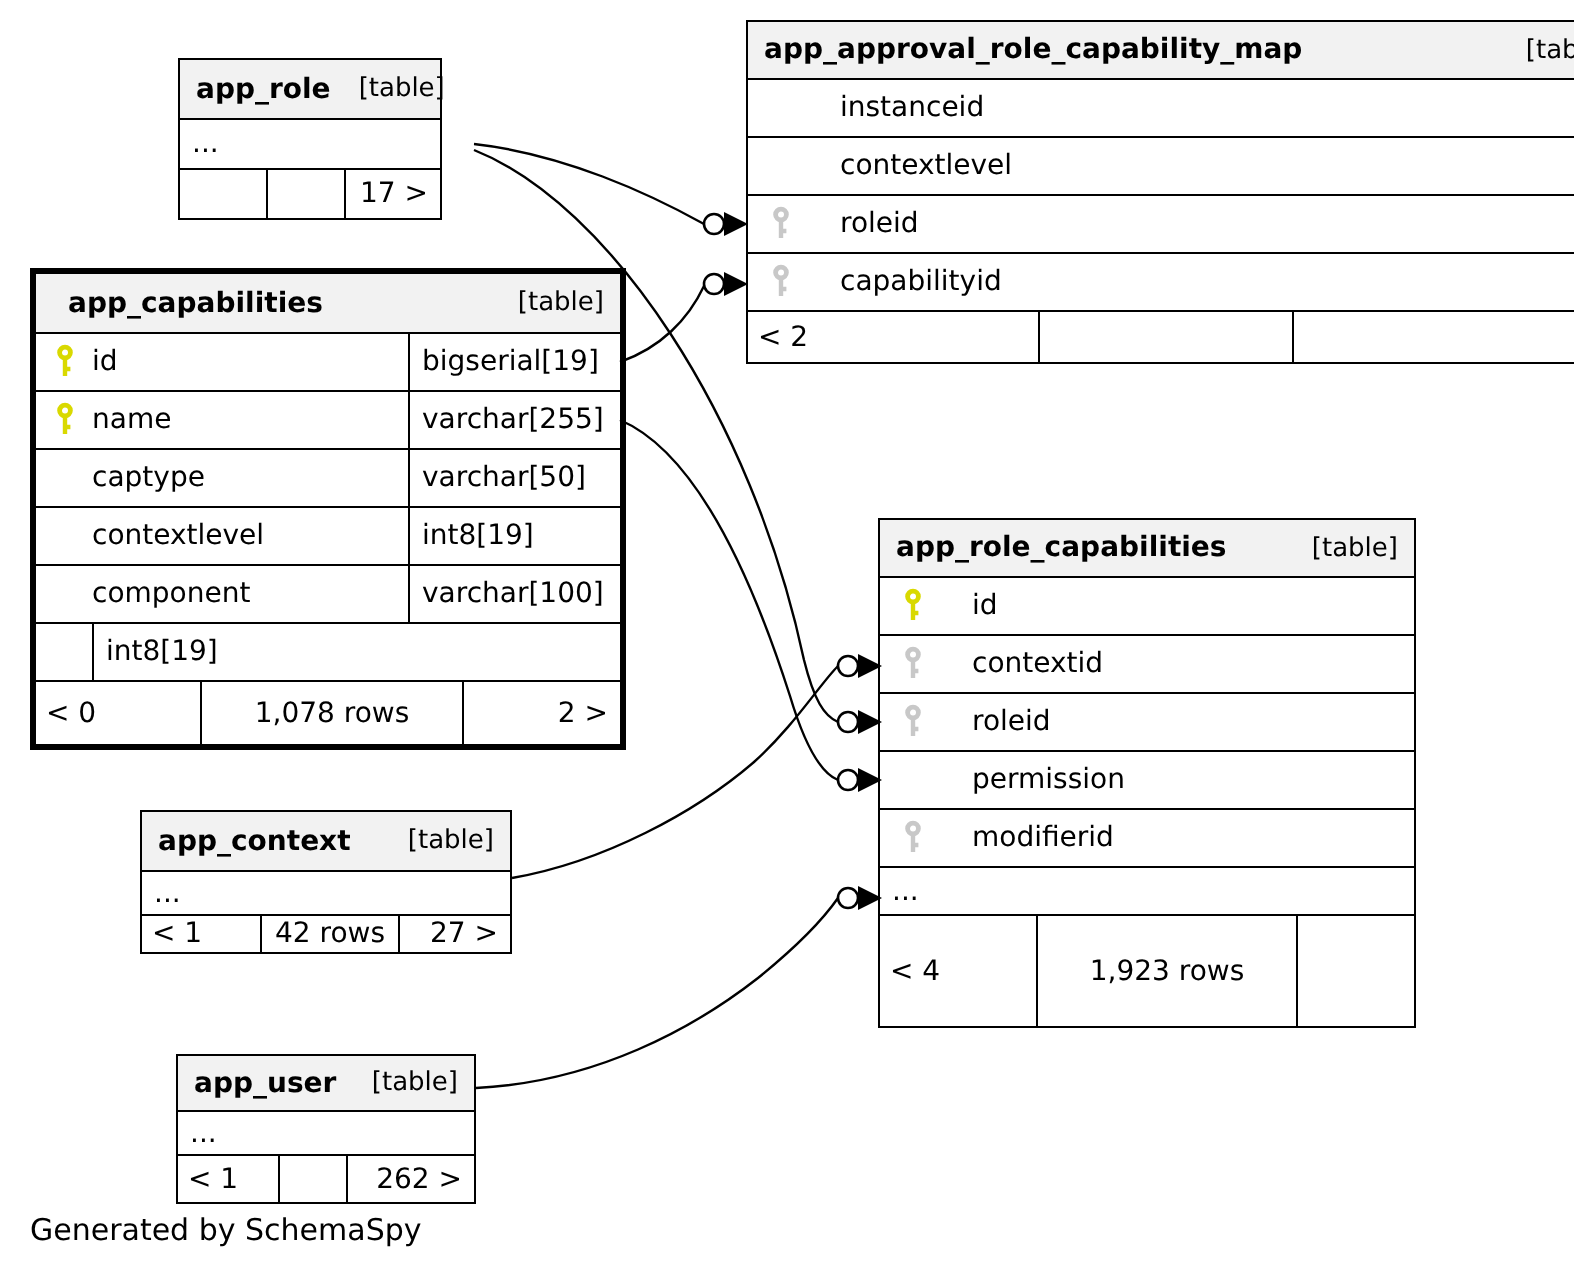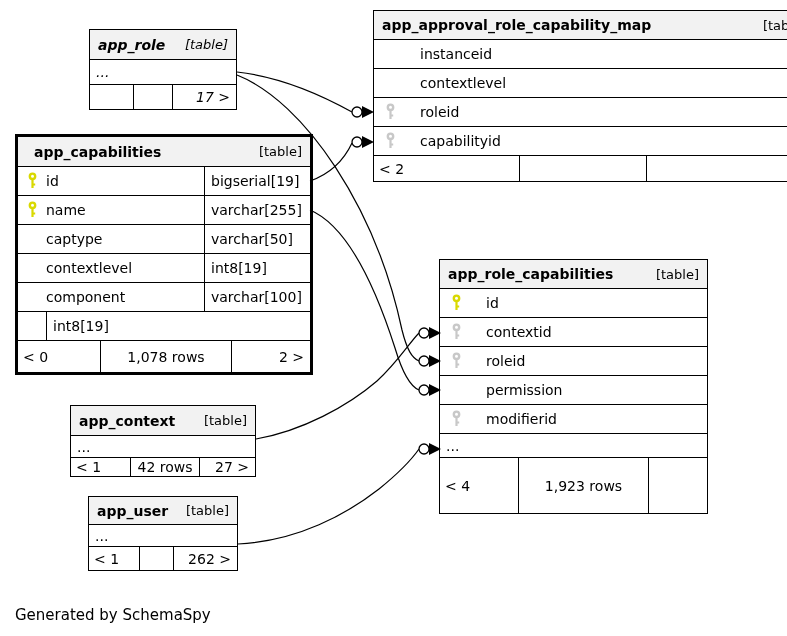--- a/index.html
+++ b/index.html
@@ -60,21 +60,21 @@
   }
   .keyic { display: inline-flex; }
   .tfoot { display: flex; flex: 1; font-size: 14px; }
   .fcell { display: flex; align-items: center; overflow: hidden; }
   .fcell + .fcell { border-left: 1px solid #000; }
   .fcell.l { justify-content: flex-start; padding-left: 5px; }
   .fcell.c { justify-content: center; }
   .fcell.r { justify-content: flex-end; padding-right: 6px; flex: 1; }
 
   
-  #t-role  { left: 89px; top: 29px; width: 148px; height: 81px; font-style: italic; }
+  #t-role  { left: 89px; top: 29px; width: 132px; height: 81px; }
   #t-role .thead { height: 30px; }
   #t-role .erow  { height: 25px; }
   #t-role .fcell:nth-child(1) { width: 43px; }
   #t-role .fcell:nth-child(2) { width: 39px; }
 
   #t-approval { left: 373px; top: 10px; width: 442px; height: 172px; }
   #t-approval .thead { height: 29px; }
   #t-approval .trow  { height: 29px; }
   #t-approval .ic    { width: 46px; }
   #t-approval .fcell:nth-child(1) { width: 145px; }
@@ -95,21 +95,21 @@
   #t-rc .ic    { width: 46px; }
   #t-rc .fcell:nth-child(1) { width: 78px; }
   #t-rc .fcell:nth-child(2) { width: 130px; }
 
   #t-context { left: 70px; top: 405px; width: 186px; height: 72px; }
   #t-context .thead { height: 30px; }
   #t-context .erow  { height: 22px; }
   #t-context .fcell:nth-child(1) { width: 59px; }
   #t-context .fcell:nth-child(2) { width: 69px; }
 
-  #t-user { left: 88px; top: 496px; width: 150px; height: 75px; }
+  #t-user { left: 88px; top: 527px; width: 150px; height: 75px; }
   #t-user .thead { height: 28px; }
   #t-user .erow  { height: 22px; }
   #t-user .fcell:nth-child(1) { width: 50px; }
   #t-user .fcell:nth-child(2) { width: 34px; }
 
   .overlay {
     position: absolute;
     left: 0; top: 0;
     z-index: 3;
     pointer-events: none;

